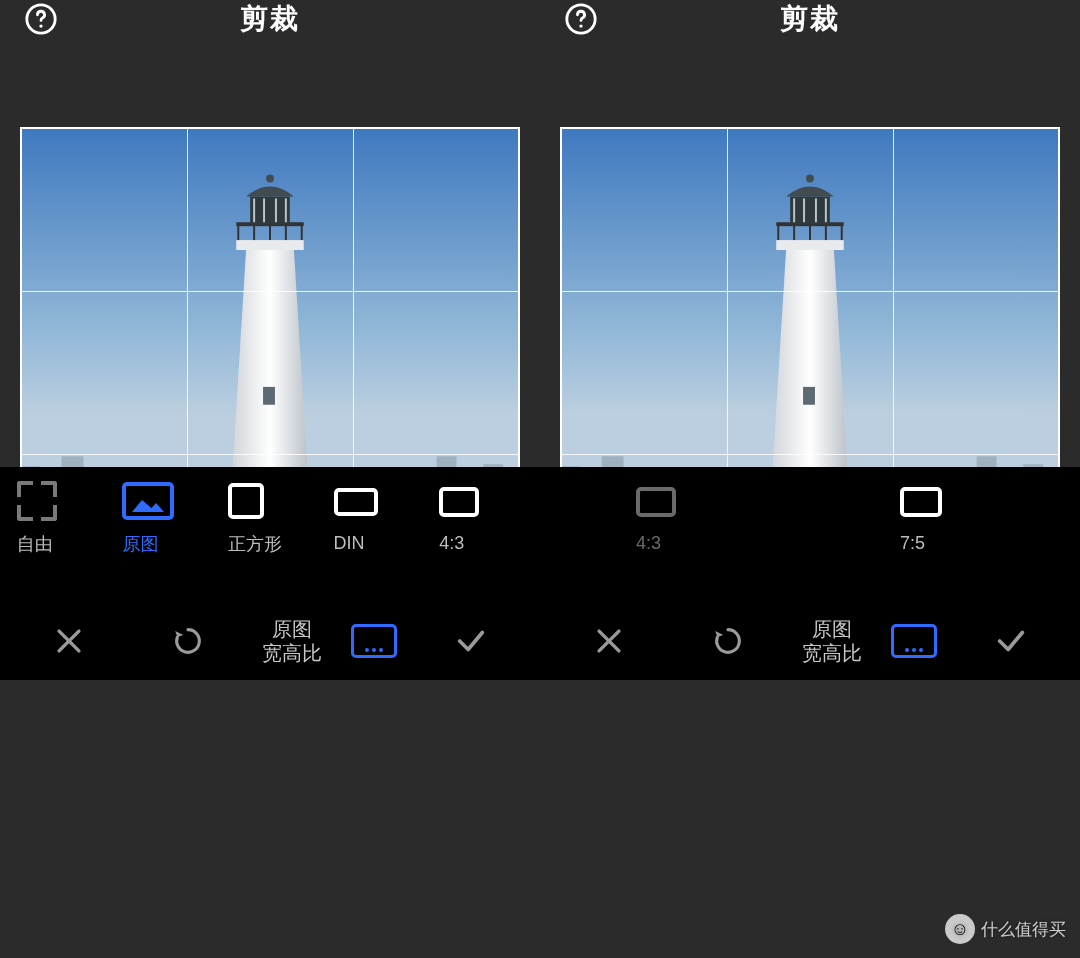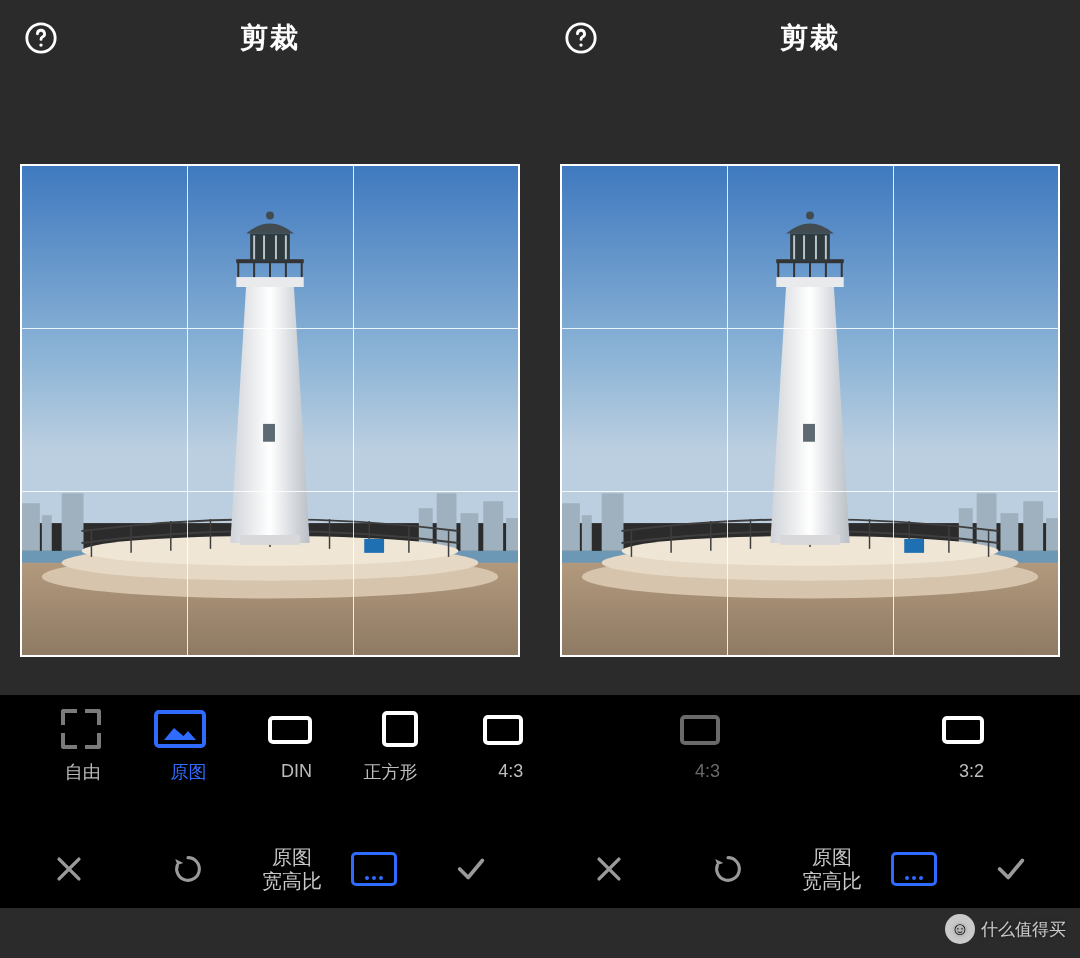--- a/index.html
+++ b/index.html
@@ -13,21 +13,21 @@
     overflow: hidden;
   }
   .app {
     position: relative;
     width: 1080px;
     height: 958px;
     display: flex;
   }
   .pane {
     width: 540px;
-    height: 908px;
+    height: 680px;
     position: relative;
     display: flex;
     flex-direction: column;
     box-sizing: border-box;
   }
   
   .header {
     height: 75px;
     position: relative;
     display: flex;
@@ -97,21 +97,21 @@
     display: flex;
     align-items: center;
     justify-content: space-around;
     padding: 0 6px;
     box-sizing: border-box;
   }
   .ratio-item {
     width: 84px;
     display: flex;
     flex-direction: column;
-    align-items: flex-end;
+    align-items: flex-start;
     justify-content: flex-end;
     gap: 12px;
     color: #bdbdbd;
     font-size: 18px;
     cursor: pointer;
     text-align:center;
   }
   .ratio-item.selected { color: #2f6bff; }
   .ratio-item.dim { color: #6a6a6a; }
   .ratio-icon {
@@ -335,29 +335,29 @@
         <div>自由</div>
       </div>
       <div class="ratio-item selected">
         <div class="ratio-icon">
             <div class="icon-original"></div>
           </div>
         <div>原图</div>
       </div>
       <div class="ratio-item">
         <div class="ratio-icon">
+            <div class="rect r-sq"></div>
+          </div>
+        <div>正方形</div>
+      </div>
+      <div class="ratio-item">
+        <div class="ratio-icon">
             <div class="rect r-din"></div>
           </div>
         <div>DIN</div>
-      </div>
-      <div class="ratio-item">
-        <div class="ratio-icon">
-            <div class="rect r-sq"></div>
-          </div>
-        <div>正方形</div>
       </div>
       <div class="ratio-item">
         <div class="ratio-icon">
             <div class="rect r-43"></div>
           </div>
         <div>4:3</div>
       </div>
     </div>
 
     <div class="toolbar">
@@ -483,23 +483,23 @@
 
     <div class="ratio-strip">
       <div class="ratio-item dim">
         <div class="ratio-icon">
             <div class="rect r-43 dim"></div>
           </div>
         <div>4:3</div>
       </div>
       <div class="ratio-item">
         <div class="ratio-icon">
-            <div class="rect r-32"></div>
-          </div>
-        <div>3:2</div>
+            <div class="rect r-75"></div>
+          </div>
+        <div>7:5</div>
       </div>
     </div>
 
     <div class="toolbar">
       <div class="tool-btn">
         <svg viewBox="0 0 24 24">
             <path d="M5 5 L19 19 M19 5 L5 19" stroke="#9a9a9a" stroke-width="2.4" stroke-linecap="round" fill="none"></path>
           </svg>
       </div>
       <div class="tool-btn">

